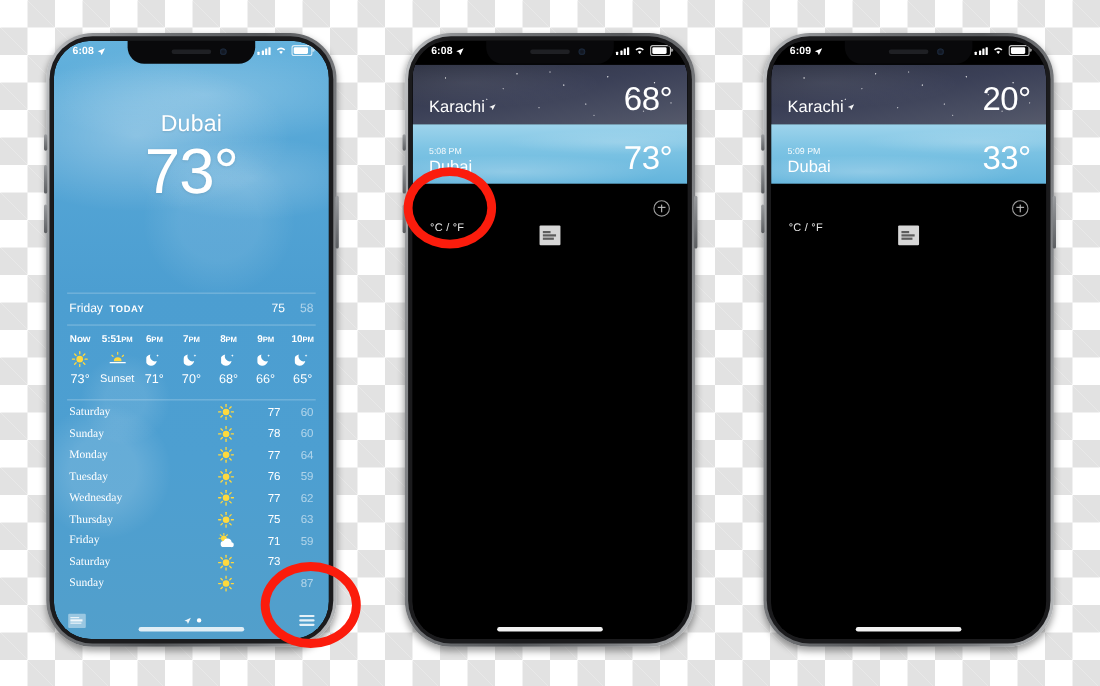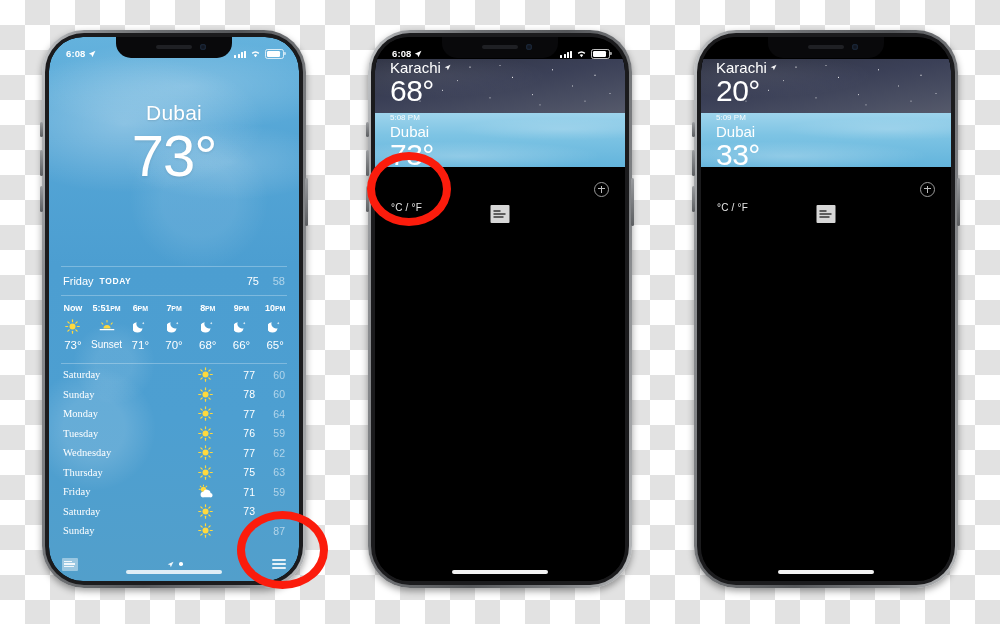--- a/index.html
+++ b/index.html
@@ -60,21 +60,21 @@
 
   .home-ind{
     position:absolute;left:50%;bottom:7px;transform:translateX(-50%);
     width:96px;height:4px;border-radius:2px;background:rgba(255,255,255,.82);z-index:35;
   }
   .home-ind.dark{background:rgba(255,255,255,.95);}
 
   
   .statusbar{
     position:absolute;top:0;left:0;right:0;height:22px;z-index:30;
-    display:flex;align-items:flex-end;justify-content:space-between;
+    display:flex;align-items:flex-start;justify-content:space-between;
     padding:4px 15px 0 17px;box-sizing:border-box;
     color:#fff;font-size:9.5px;font-weight:bold;letter-spacing:.1px;
   }
   .sb-left{display:flex;align-items:center;gap:3px;}
   .sb-right{display:flex;align-items:center;gap:4px;}
   .loc-arrow{width:8px;height:8px;}
   .bars{display:flex;align-items:flex-end;gap:1.2px;height:8px;}
   .bars i{display:block;width:2px;background:#fff;border-radius:.5px;}
   .bars i:nth-child(1){height:3px;}
   .bars i:nth-child(2){height:4.5px;}
@@ -173,22 +173,22 @@
       radial-gradient(1px 1px at 71% 20%, #fff, transparent),
       radial-gradient(1px 1px at 79% 50%, rgba(255,255,255,.75), transparent),
       radial-gradient(1px 1px at 88% 30%, #fff, transparent),
       radial-gradient(1px 1px at 94% 64%, rgba(255,255,255,.7), transparent),
       radial-gradient(1px 1px at 18% 78%, rgba(255,255,255,.6), transparent),
       radial-gradient(1px 1px at 33% 40%, rgba(255,255,255,.65), transparent),
       radial-gradient(1px 1px at 50% 12%, rgba(255,255,255,.7), transparent),
       radial-gradient(1px 1px at 66% 85%, rgba(255,255,255,.6), transparent),
       radial-gradient(1px 1px at 84% 78%, rgba(255,255,255,.65), transparent);
   }
-  .city-inner{position:absolute;inset:0;display:flex;align-items:flex-start;
-    padding:0 14px 7px 15px;box-sizing:border-box;color:#fff;flex-direction:column;}
+  .city-inner{position:absolute;inset:0;display:flex;align-items:flex-end;
+    padding:0 14px 7px 15px;box-sizing:border-box;color:#fff;}
   .city-left{flex:1;display:flex;flex-direction:column;}
   .city-time{font-size:8px;font-weight:400;opacity:.92;margin-bottom:1px;}
   .city-nm{font-size:15px;font-weight:300;display:flex;align-items:center;gap:3px;}
   .city-nm .locarr{width:7px;height:7px;opacity:.95;}
   .city-temp{font-size:30px;font-weight:200;line-height:1;letter-spacing:-.5px;}
 
   .cf-bar{position:relative;height:44px;display:flex;align-items:center;justify-content:space-between;
     padding:0 16px;box-sizing:border-box;color:#d8d8d8;}
   .cf-toggle{font-size:10px;font-weight:400;color:#e6e6e6;letter-spacing:.2px;margin-top:36px;}
   .plus-btn{width:13px;height:13px;border-radius:50%;border:1px solid #9a9a9a;position:relative;}
@@ -644,20 +644,43 @@
   <div class="btn-vol-b"></div>
   <div class="btn-pwr"></div>
   <div class="frame-mid"></div>
   <div class="frame-inner">
     <div class="screen listscreen">
       <div class="notch">
         <div class="speaker"></div>
         <div class="cam"></div>
       </div>
 
+      <div class="statusbar">
+        <div class="sb-left">
+          <span>6:09</span>
+          <svg class="loc-arrow" viewBox="0 0 10 10">
+            <path d="M9.3 1L1 4.6l3.3 1.2L5.5 9z" fill="#fff"></path>
+          </svg>
+        </div>
+        <div class="sb-right">
+          <span class="bars">
+              <i></i>
+              <i></i>
+              <i></i>
+              <i></i>
+            </span>
+          <svg width="11" height="8" viewBox="0 0 11 8">
+            <path d="M5.5 7.2l1.7-2.1a2.6 2.6 0 00-3.4 0z" fill="#fff"></path>
+            <path d="M2.6 3.9a4.6 4.6 0 015.8 0l.9-1.1a6 6 0 00-7.6 0z" fill="#fff"></path>
+          </svg>
+          <span class="batt">
+              <i></i>
+            </span>
+        </div>
+      </div>
 
       <div style="padding-top:22px" id="cities-3">
           <div class="city-row night">
             <div class="stars"></div>
             <div class="city-inner">
               <div class="city-left">
                 <span class="city-nm">Karachi<svg class="locarr" viewBox="0 0 10 10">
                     <path d="M9.3 1L1 4.6l3.3 1.2L5.5 9z" fill="#fff"></path>
                   </svg></span>
               </div>

